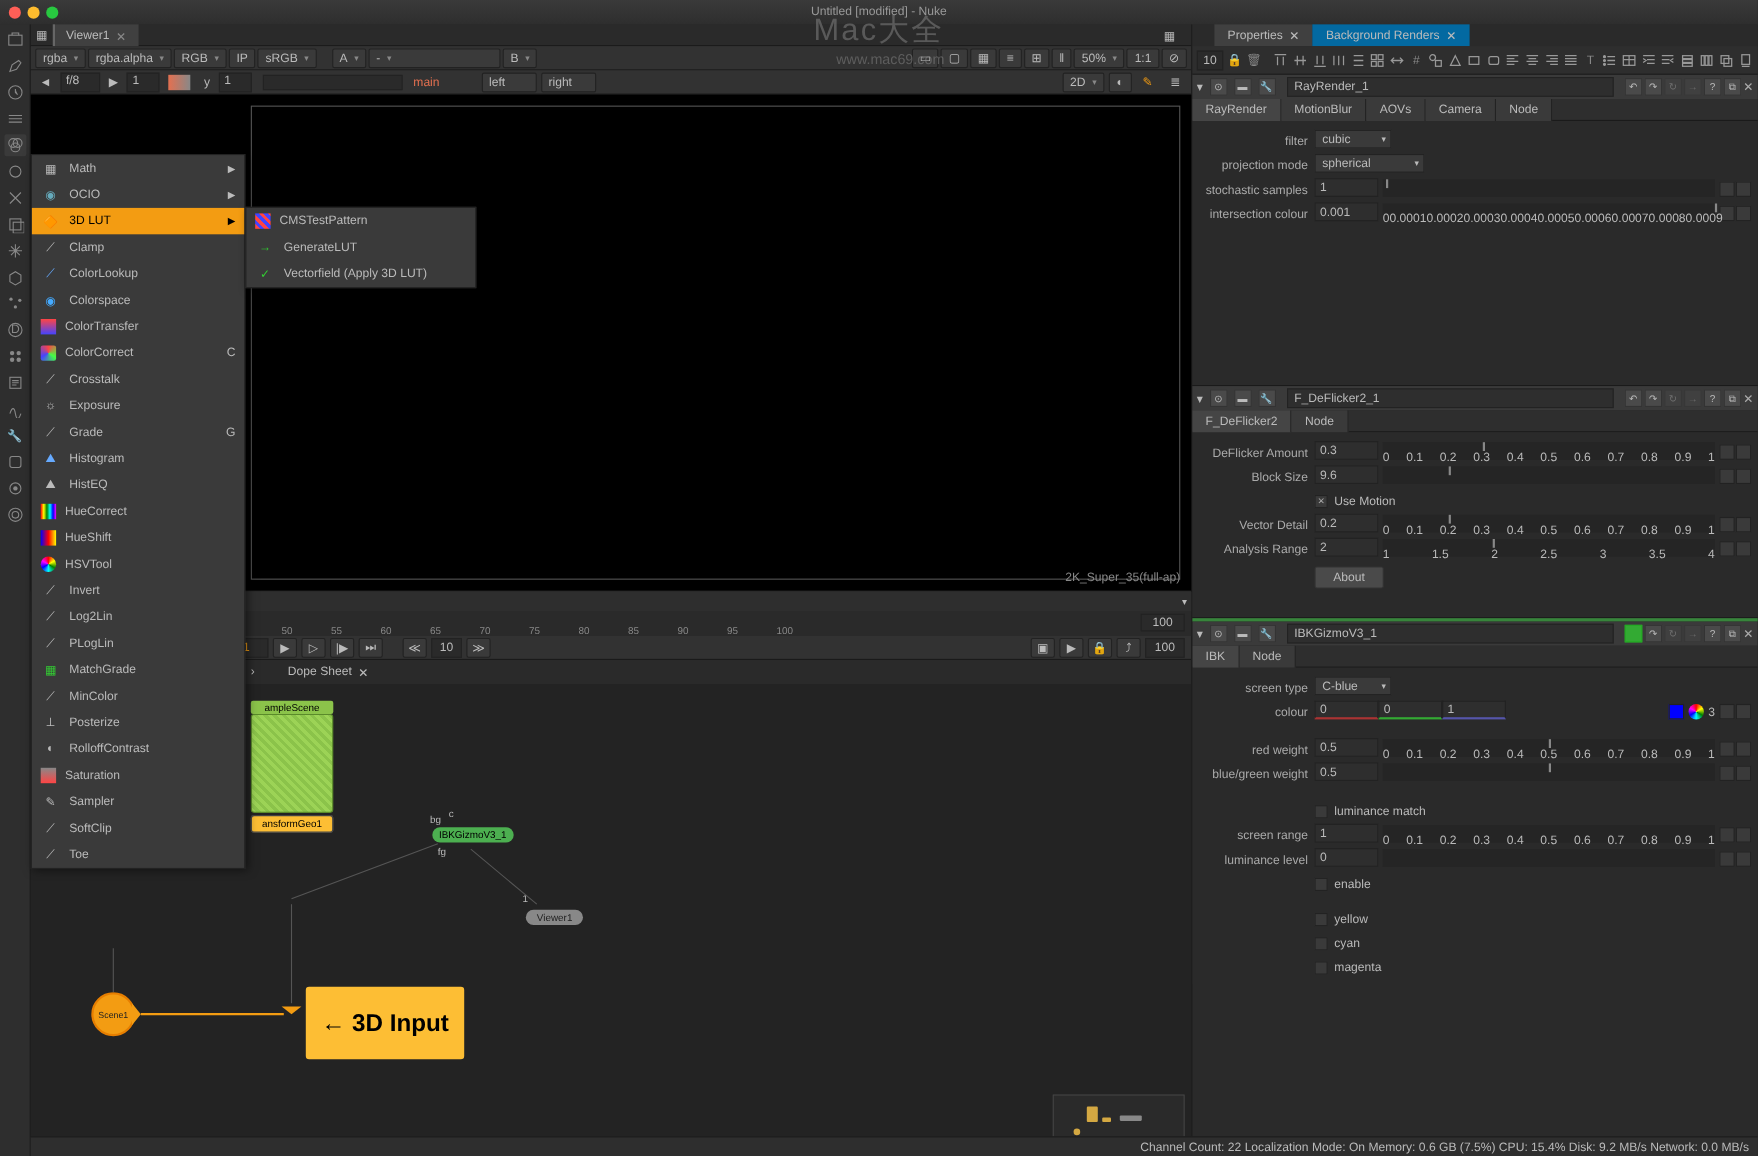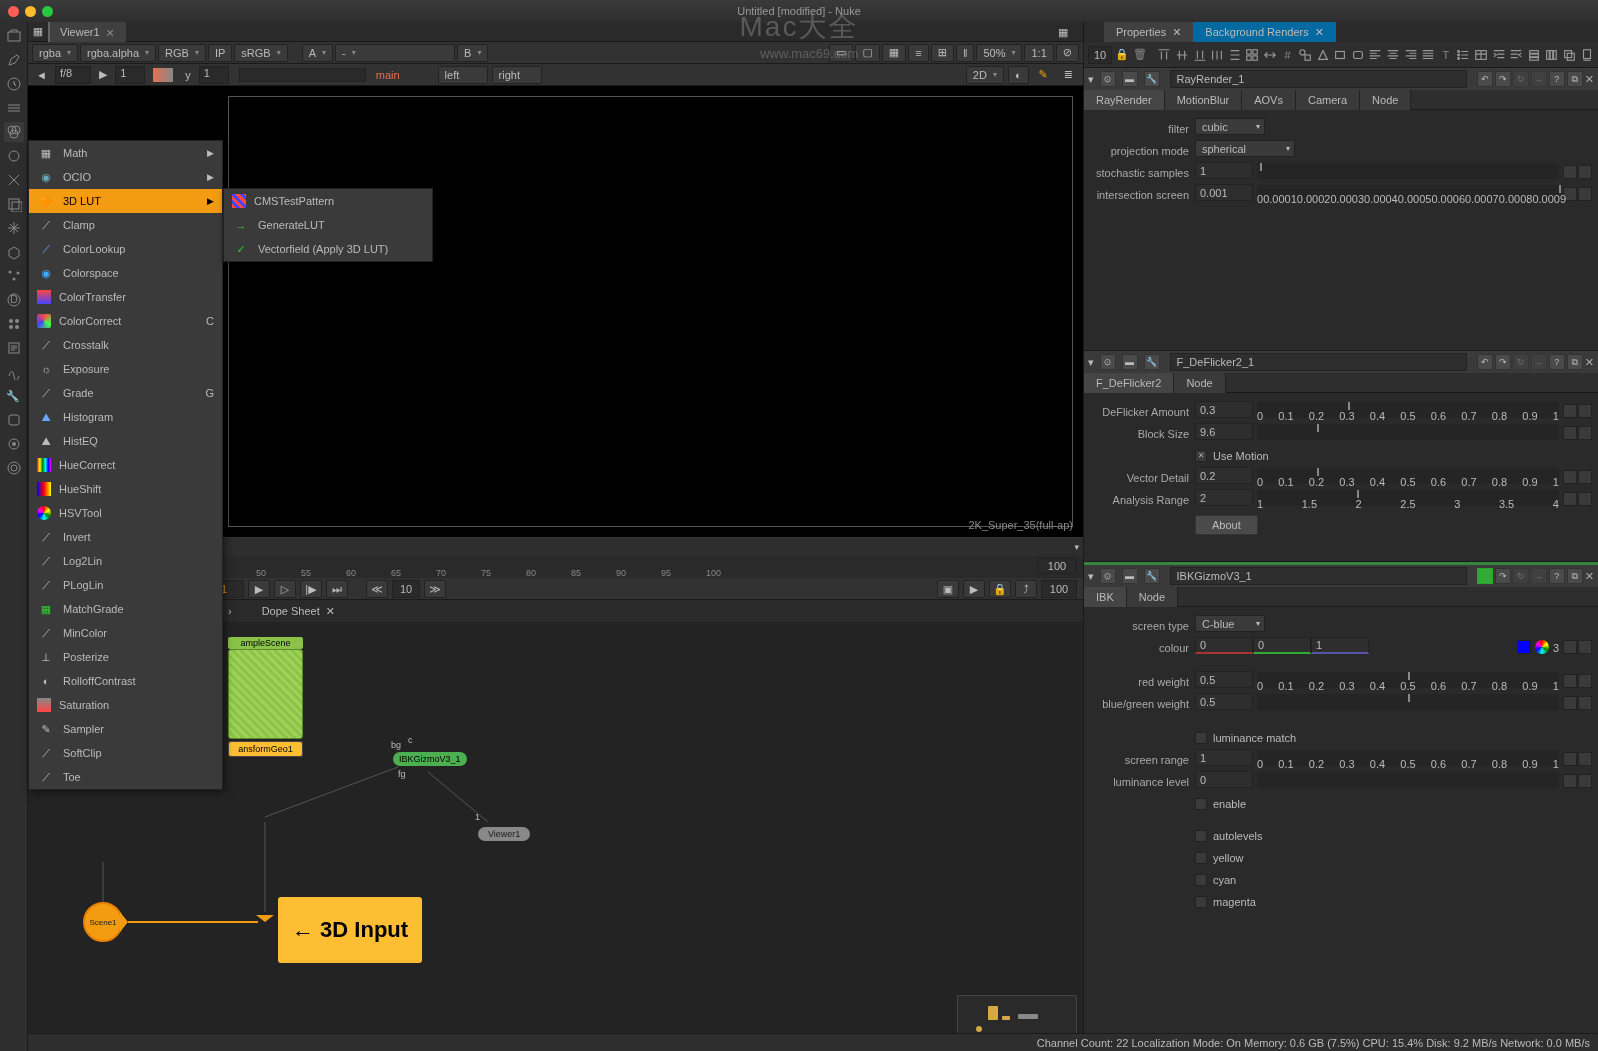--- a/index.html
+++ b/index.html
@@ -595,21 +595,21 @@
           <input class="propval" value="1" style="">
           <div class="propslider">
               <div class="thumb" style="left:1%"></div>
             </div>
           <div class="sliderbtns">
               <div class="sbtn"></div>
               <div class="sbtn"></div>
             </div>
         </div>
         <div class="proprow">
-          <div class="proplabel">intersection screen</div>
+          <div class="proplabel">intersection colour</div>
           <input class="propval" value="0.001" style="">
           <div class="propslider">
             <div class="ticks">
               <span>0</span>
                 <span>0.0001</span>
                 <span>0.0002</span>
                 <span>0.0003</span>
                 <span>0.0004</span>
                 <span>0.0005</span>
                 <span>0.0006</span>
@@ -858,25 +858,20 @@
         </div>
         <div class="proprow">
           <div class="proplabel"></div>
           <div class="chk"></div>
           <span>enable</span>
         </div>
         <div style="height:10px"></div>
         <div class="proprow">
             <div class="proplabel"></div>
             <div class="chk"></div>
-            <span>autolevels</span>
-          </div>
-        <div class="proprow">
-            <div class="proplabel"></div>
-            <div class="chk"></div>
             <span>yellow</span>
           </div>
         <div class="proprow">
             <div class="proplabel"></div>
             <div class="chk"></div>
             <span>cyan</span>
           </div>
         <div class="proprow">
             <div class="proplabel"></div>
             <div class="chk"></div>

